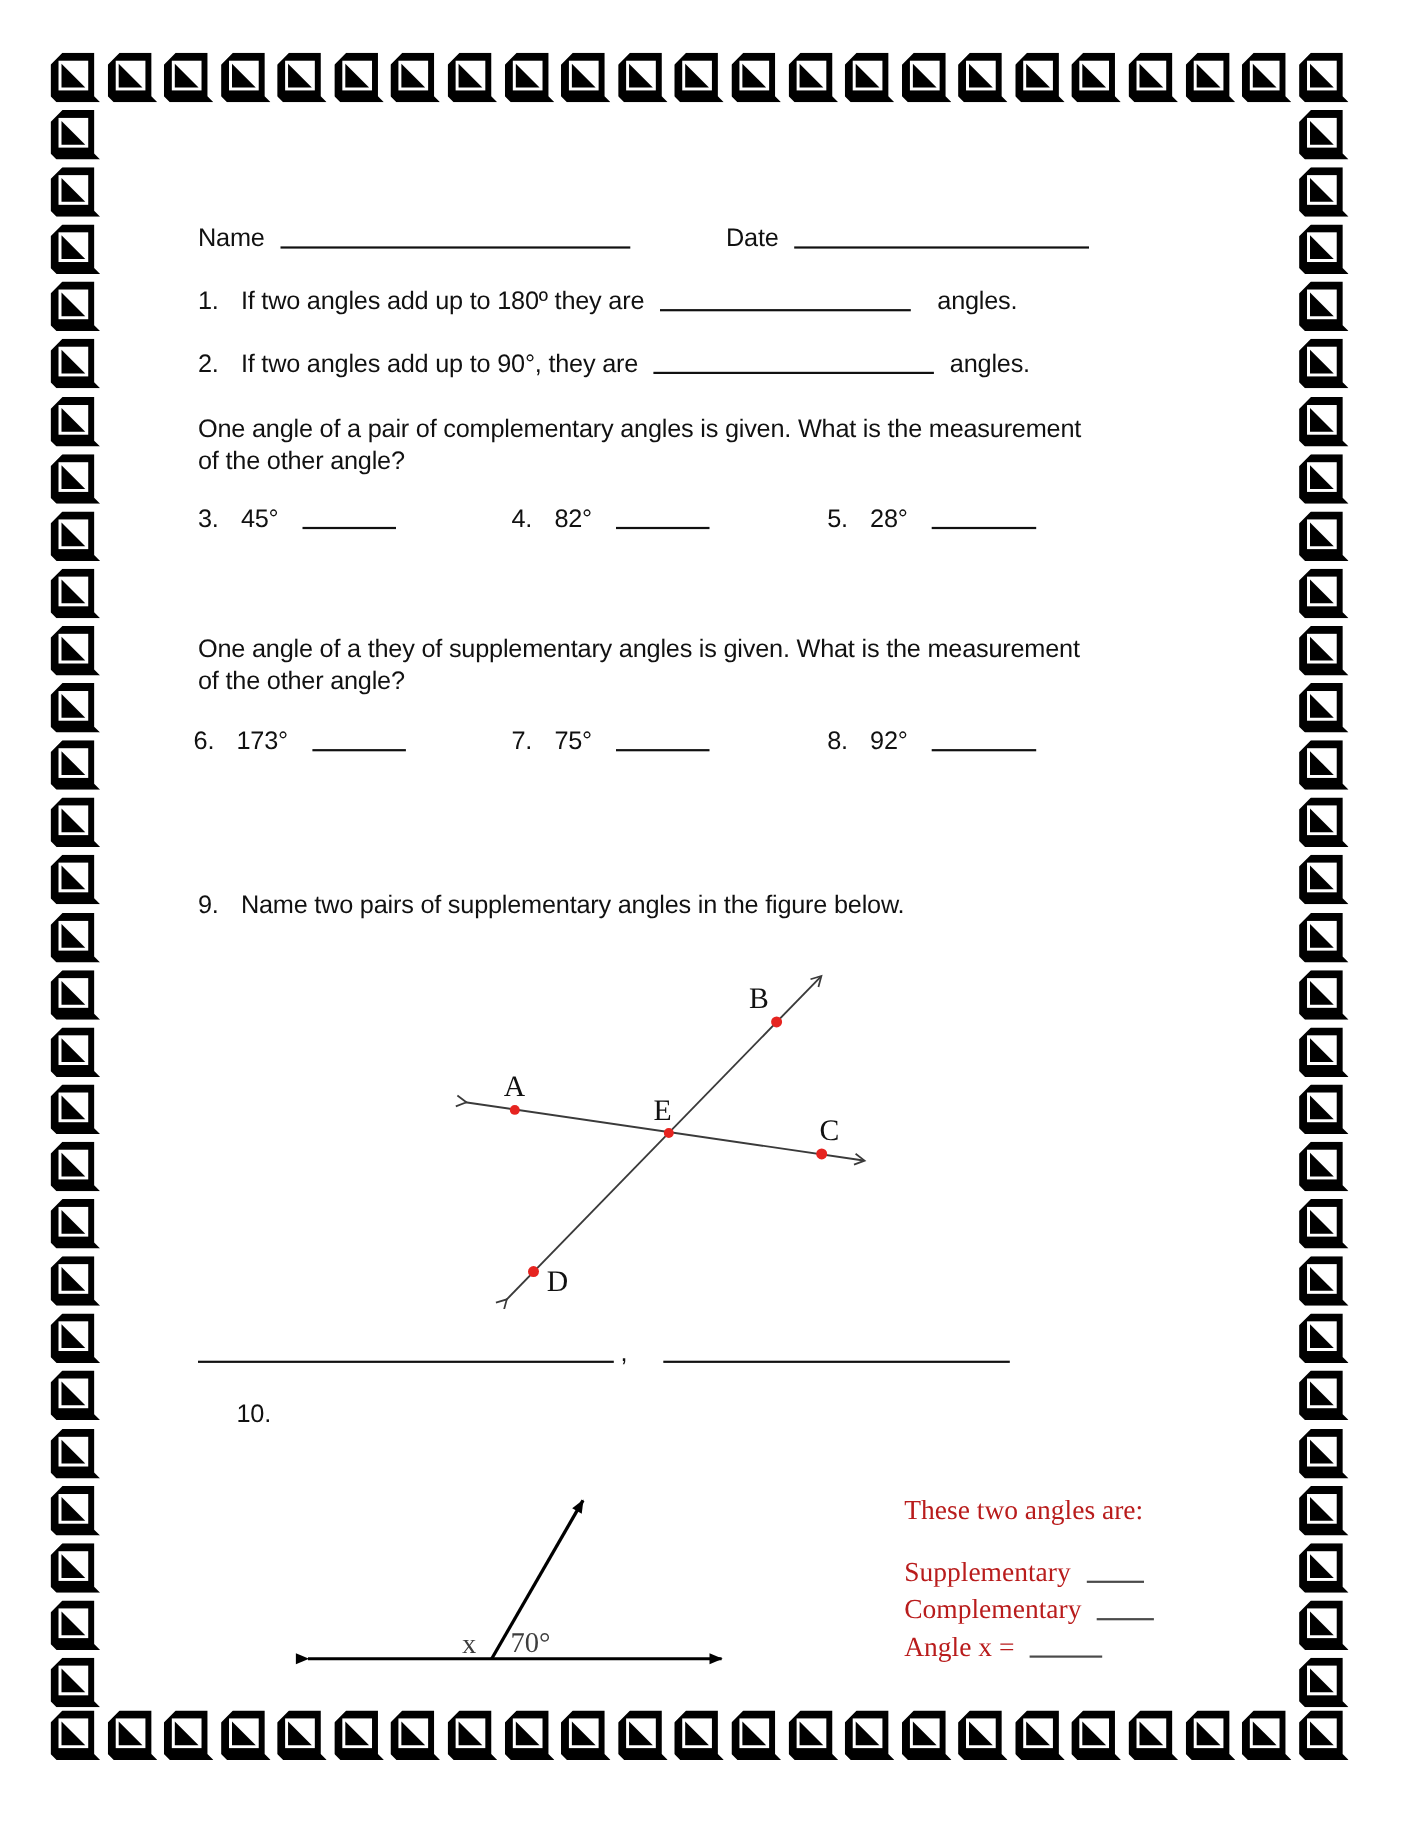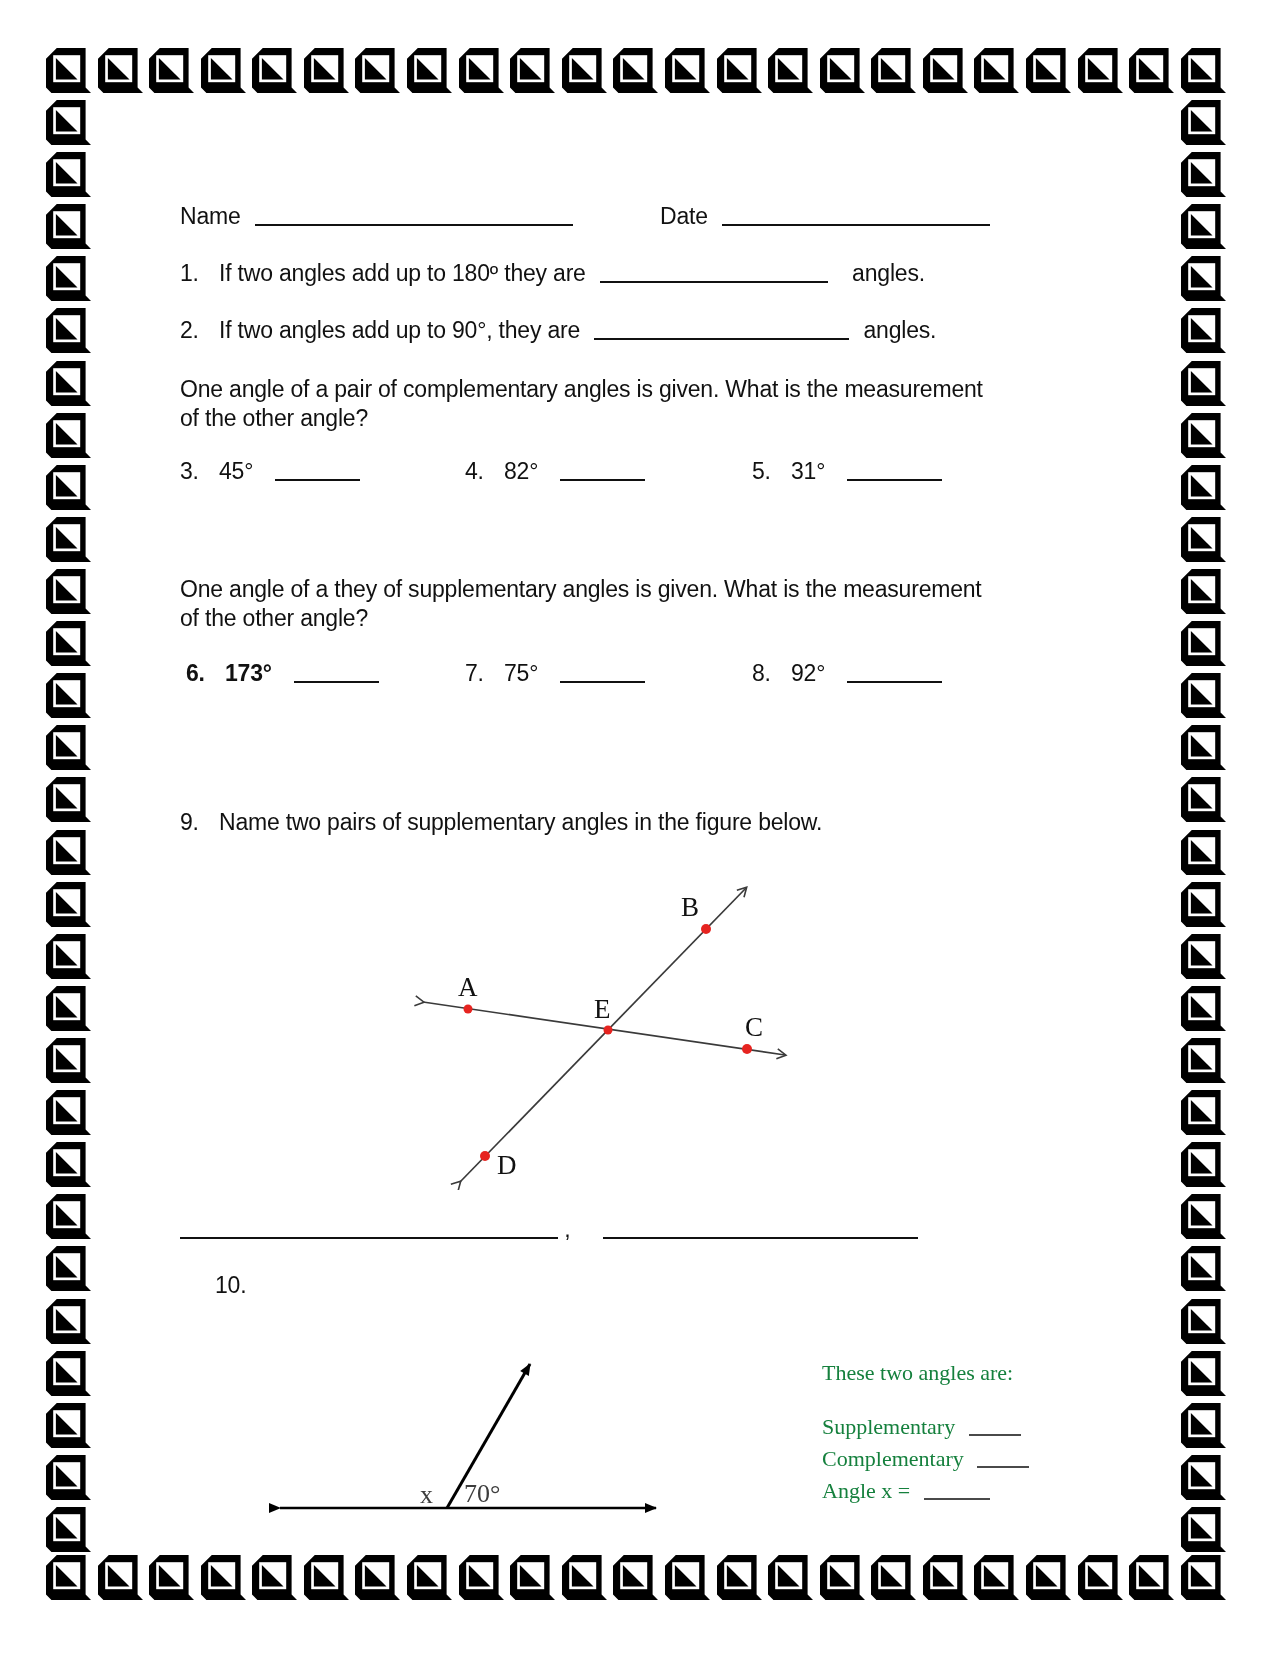--- a/index.html
+++ b/index.html
@@ -12,21 +12,21 @@
   .tile{width:45px;height:45px;flex:0 0 auto;}
   
   .abs{position:absolute;white-space:nowrap;}
   .body-text{font-size:23px;letter-spacing:-0.2px;}
   .wrap{white-space:normal;line-height:1.25;}
   .blank{display:inline-block;border-bottom:2px solid #111;height:20px;vertical-align:-2px;}
   .num{margin-right:14px;}
   .ang{margin-right:16px;}
   .gap-sm{margin-left:8px;}
   
-  .serif-block{font-family:"Liberation Serif","DejaVu Serif",serif;color:#15803d;font-size:22px;}
+  .serif-block{font-family:"Liberation Serif","DejaVu Serif",serif;color:#b91c1c;font-size:25px;}
   .serif-block .row{margin-top:6px;white-space:nowrap;font-family:Liberation Serif, serif;}
   .serif-block .blank{border-bottom:2px solid #4a4a4a;height:18px;}
   .lead{margin-bottom:28px;}
   svg text{font-family:"Liberation Serif","DejaVu Serif",serif;}
 </style>
 </head>
 <body>
 
 <div class="page">
 
@@ -583,30 +583,30 @@
     <span class="ang">45°</span>
     <span class="blank" style="width:85px;"></span>
   </div>
   <div class="abs body-text" style="left:465px;top:458px;">
     <span class="num">4.</span>
     <span class="ang">82°</span>
     <span class="blank" style="width:85px;"></span>
   </div>
   <div class="abs body-text" style="left:752px;top:458px;">
     <span class="num">5.</span>
-    <span class="ang">31°</span>
+    <span class="ang">28°</span>
     <span class="blank" style="width:95px;"></span>
   </div>
 
   <div class="abs body-text wrap" style="left:180px;top:575px;width:900px;">
     <div>One angle of a they of supplementary angles is given.  What is the measurement</div>
     <div>of the other angle?</div>
   </div>
 
-  <div class="abs body-text" style="left:186px;top:660px;font-weight:bold;">
+  <div class="abs body-text" style="left:176px;top:660px;">
     <span class="num">6.</span>
     <span class="ang">173°</span>
     <span class="blank" style="width:85px;"></span>
   </div>
   <div class="abs body-text" style="left:465px;top:660px;">
     <span class="num">7.</span>
     <span class="ang">75°</span>
     <span class="blank" style="width:85px;"></span>
   </div>
   <div class="abs body-text" style="left:752px;top:660px;">

